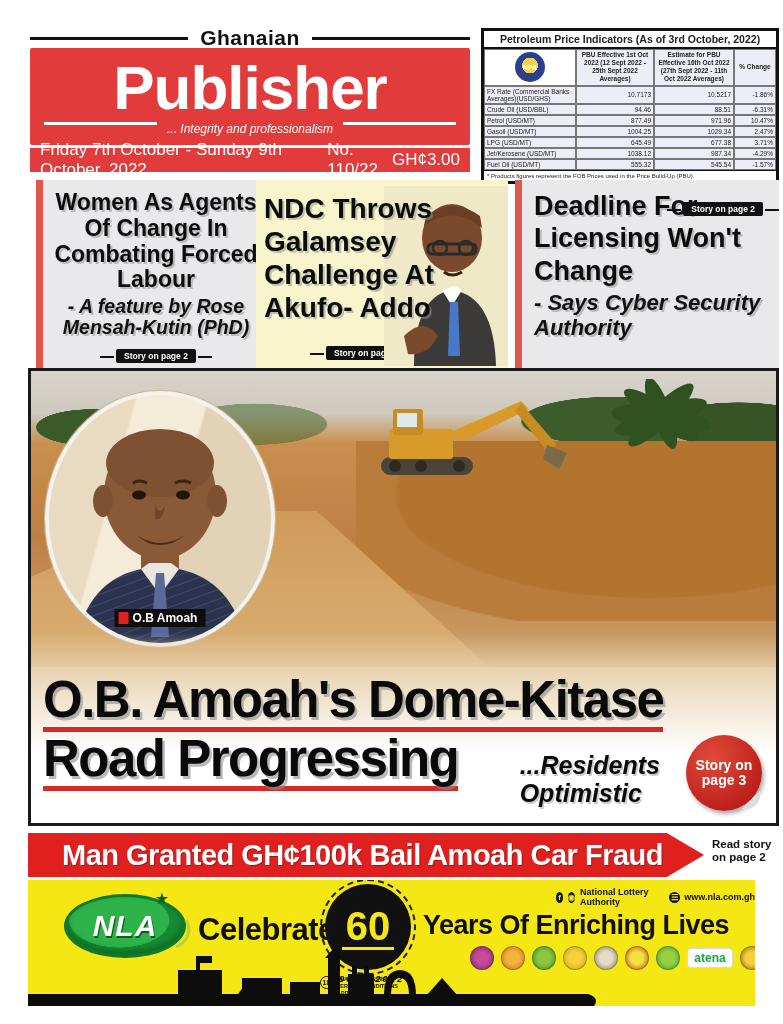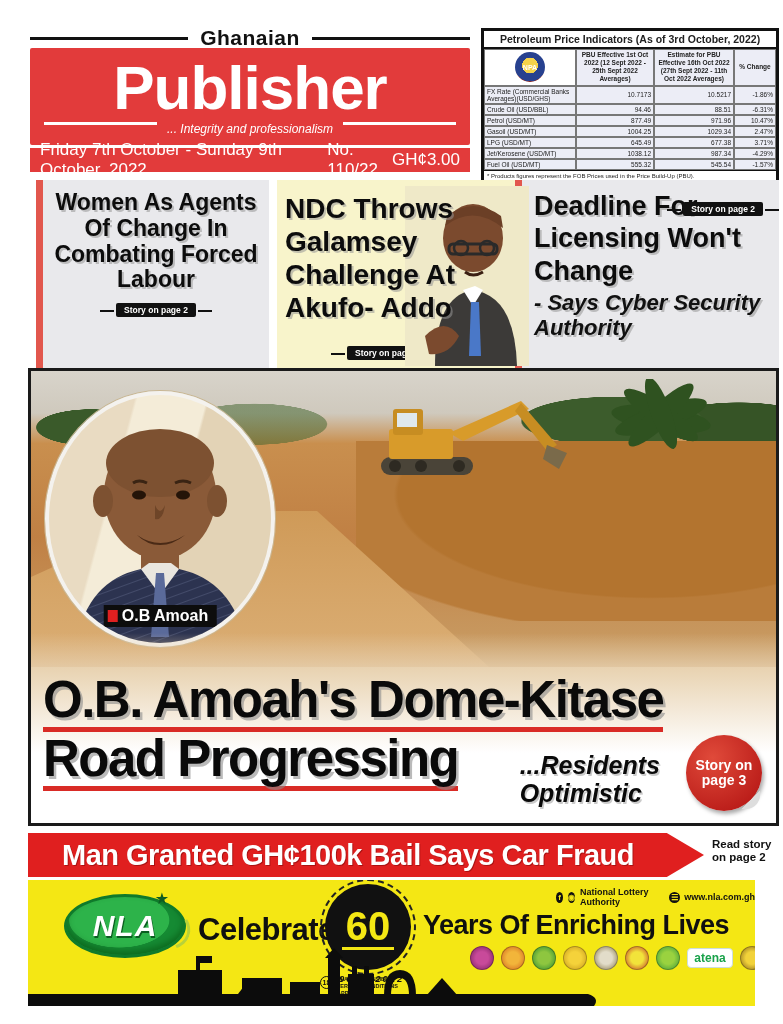--- a/index.html
+++ b/index.html
@@ -31,21 +31,21 @@
               display:flex; align-items:center; justify-content:center; color:#fff; font-size:7px; font-weight:bold; }
   .pfoot { border-top:1px solid #111; background:#fff; padding:2px 3px; font-size:6px; }
 
   
   .teaser { position:absolute; top:180px; height:188px; }
   .t-grey { background:#e9e9ec; border-left:7px solid #e2574d; }
   .shadowed { text-shadow:2px 2px 0 rgba(150,150,150,.55); }
   .t1 { left:36px; width:233px; padding:10px 6px 0 6px; text-align:center; }
   .t1 .hl { font-size:23px; font-weight:bold; line-height:1.12; color:#0c0c0c; }
   .t1 .sub { font-size:19.5px; font-style:italic; font-weight:bold; line-height:1.1; margin-top:3px; color:#111; }
-  .t2 { left:277px; width:252px; background:#f8f4cb; padding:12px 0 0 8px; overflow:hidden; }
+  .t2 { left:256px; width:252px; background:#f8f4cb; padding:12px 0 0 8px; overflow:hidden; }
   .t2 .hl { font-size:28px; font-weight:bold; line-height:1.18; width:205px; color:#0c0c0c; position:relative; z-index:2; }
   .t3 { left:515px; width:264px; background:#e9e9ec; border-left:7px solid #e2574d; padding:10px 6px 0 12px; }
   .t3 .hl { font-size:27px; font-weight:bold; line-height:1.2; color:#0c0c0c; }
   .t3 .sub { font-size:22px; font-style:italic; font-weight:bold; line-height:1.12; margin-top:4px; color:#111; }
   .story-badge { display:inline-flex; align-items:center; background:#111; color:#fff; font-size:8.5px; font-weight:bold;
                  padding:2px 8px; border-radius:2px; position:relative; }
   .story-badge::before,.story-badge::after { content:""; width:14px; height:2px; background:#111; position:absolute; top:50%; }
   .story-badge::before { left:-16px; } .story-badge::after { right:-16px; }
   .t1 .badge-wrap { margin-top:6px; } .t2 .badge-wrap { position:absolute; bottom:8px; left:70px; }
   .t3 .badge-float { position:absolute; right:16px; top:22px; }
@@ -69,21 +69,21 @@
     background:linear-gradient(#cf9a58, #dcb077); clip-path:polygon(28% 0, 55% 0, 90% 100%, 0 100%, 0 40%); }
   .photo-fade { position:absolute; left:0; bottom:0; width:100%; height:40px; background:linear-gradient(transparent,#e5cdab); }
   .excavator { position:absolute; left:340px; top:12px; }
   .palm { position:absolute; left:545px; top:8px; }
 
   .oval-wrap { position:absolute; left:14px; top:20px; width:230px; height:256px; }
   .oval { width:100%; height:100%; border-radius:50%; border:4px solid #f4f2ee; overflow:hidden; position:relative;
           background:linear-gradient(105deg,#e9dbc2 0 30%, #f4ecd8 31% 55%, #e3d3b6 56% 100%); box-shadow:0 0 0 1px #c9b793; }
   .amoah { position:absolute; left:50%; top:14px; transform:translateX(-50%); }
   .oval-label { position:absolute; left:50%; bottom:16px; transform:translateX(-50%); background:#0d0d0d; color:#fff;
-                font-size:16px; font-weight:bold; padding:2px 8px 2px 4px; display:flex; align-items:center; gap:4px; white-space:nowrap; }
+                font-size:12px; font-weight:bold; padding:2px 8px 2px 4px; display:flex; align-items:center; gap:4px; white-space:nowrap; }
   .oval-label .redsq { width:10px; height:12px; background:#e02020; display:inline-block; }
 
   .main-headline { position:absolute; left:0; bottom:0; width:745px; height:156px; background:linear-gradient(#e8d2b0, #ffffff 55%); padding:6px 10px 0 12px; }
   .mh-line { font-size:51px; font-weight:bold; color:#0a0a0a; letter-spacing:-1.5px; line-height:1.04; width:fit-content;
              text-shadow:2.5px 2.5px 0 rgba(140,140,140,.6); border-bottom:5px solid #d92b26; padding-bottom:1px; }
   .mh-kicker { position:absolute; right:116px; bottom:16px; font-size:25px; font-weight:bold; font-style:italic; color:#0a0a0a;
                text-align:left; line-height:1.12; text-shadow:1.5px 1.5px 0 rgba(150,150,150,.5); }
   .page-sticker { position:absolute; right:14px; bottom:12px; width:76px; height:76px; border-radius:50%;
                   background:radial-gradient(circle at 35% 30%, #e04a3a, #b01010); color:#fff; display:flex; align-items:center;
                   justify-content:center; text-align:center; font-size:14px; font-weight:bold; line-height:1.1;
@@ -198,20 +198,21 @@
       <div class="pcell">Fuel Oil (USD/MT)</div>
       <div class="pcell num">555.32</div>
       <div class="pcell num">545.54</div>
       <div class="pcell num">-1.57%</div>
     </div>
     <div class="pfoot">* Products figures represent the FOB Prices used in the Price Build-Up (PBU).</div>
   </div>
 
   <div class="teaser t1 t-grey">
     <div class="hl shadowed">Women As Agents Of Change In Combating Forced Labour</div>
+    <div class="sub shadowed">- A feature by Rose Mensah-Kutin (PhD)</div>
     <div class="badge-wrap">
       <span class="story-badge">Story on page 2</span>
     </div>
   </div>
 
   <div class="teaser t2" style="position:absolute;">
     <svg class="akufo" viewBox="0 0 130 180">
       <rect x="0" y="0" width="130" height="180" fill="#efe9c8"></rect>
       <ellipse cx="68" cy="52" rx="30" ry="34" fill="#7b4a2e"></ellipse>
       <path d="M40 40 Q68 18 98 42 L96 30 Q68 10 42 30 Z" fill="#6b3f26"></path>
@@ -305,21 +306,21 @@
       <div class="mh-line">Road Progressing</div>
       <div class="mh-kicker">
         <div>...Residents</div>
         <div>Optimistic</div>
       </div>
       <div class="page-sticker">Story on page 3</div>
     </div>
   </div>
 
   <div class="banner">
-    <span class="btxt">Man Granted GH¢100k Bail Says Car Fraud</span>
+    <span class="btxt">Man Granted GH¢100k Bail Amoah Car Fraud</span>
   </div>
   <div class="read-story">
     <div>Read story</div>
     <div>on page 2</div>
   </div>
 
   <div class="ad">
     <div class="ad-social">
       <span class="soc-ic">f</span>
       <span class="soc-ic">◉</span>

